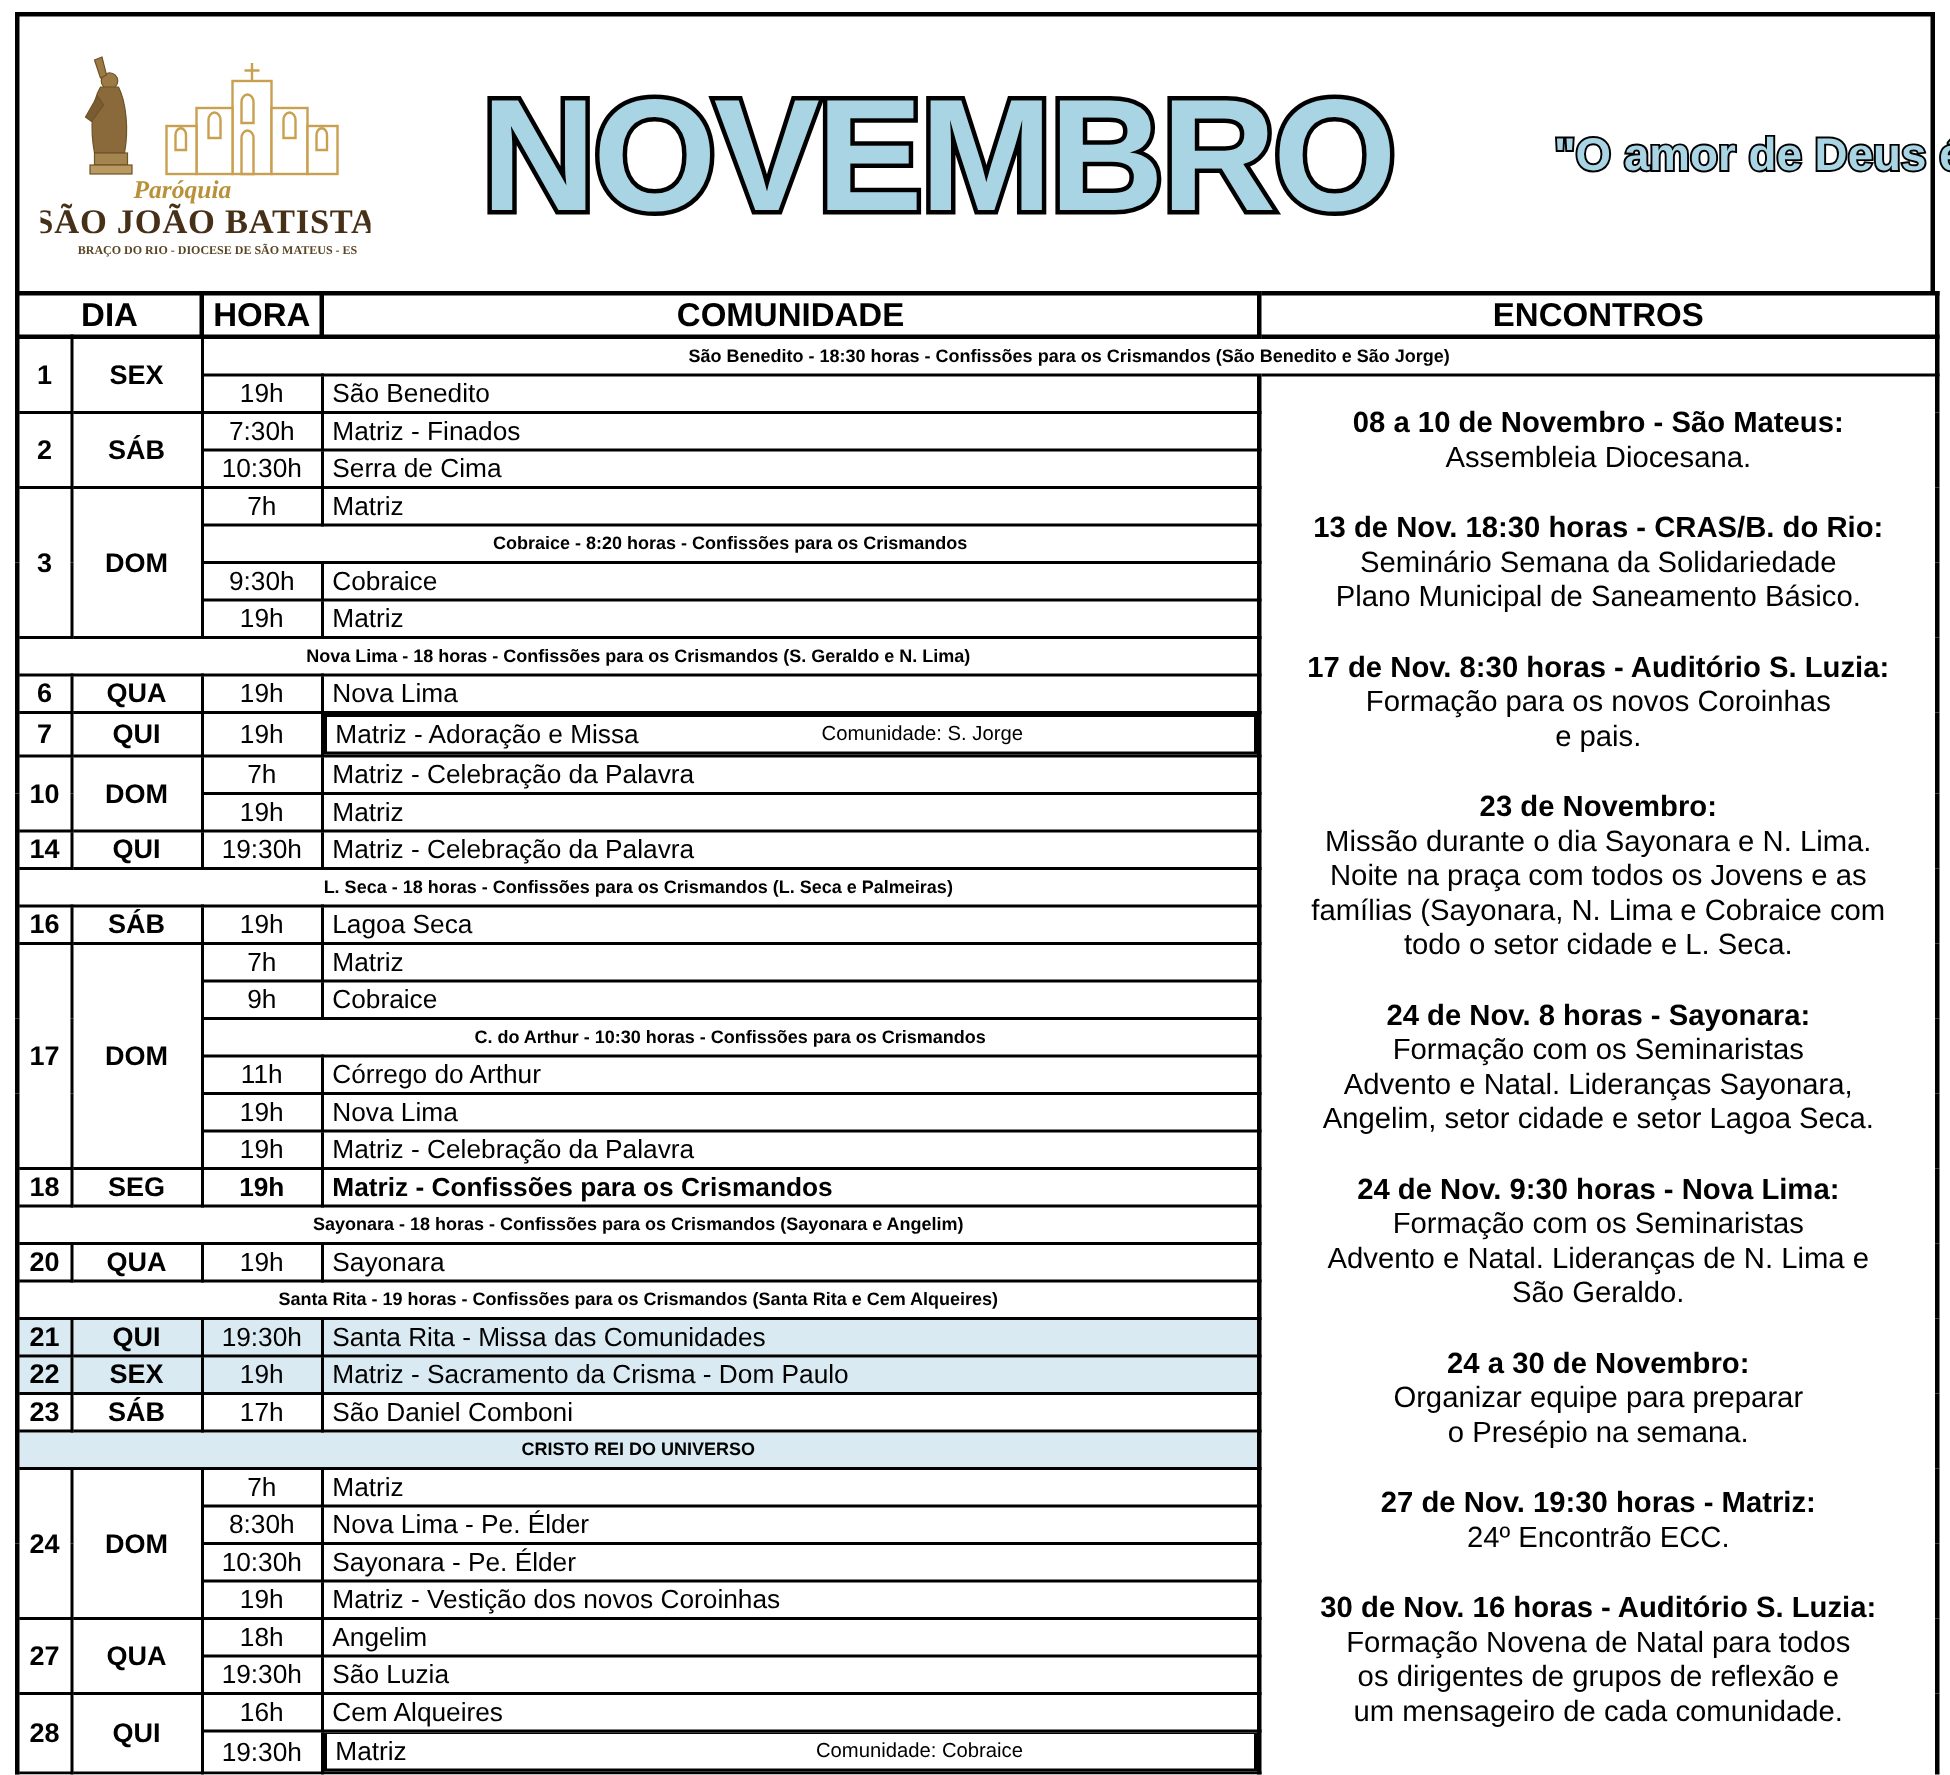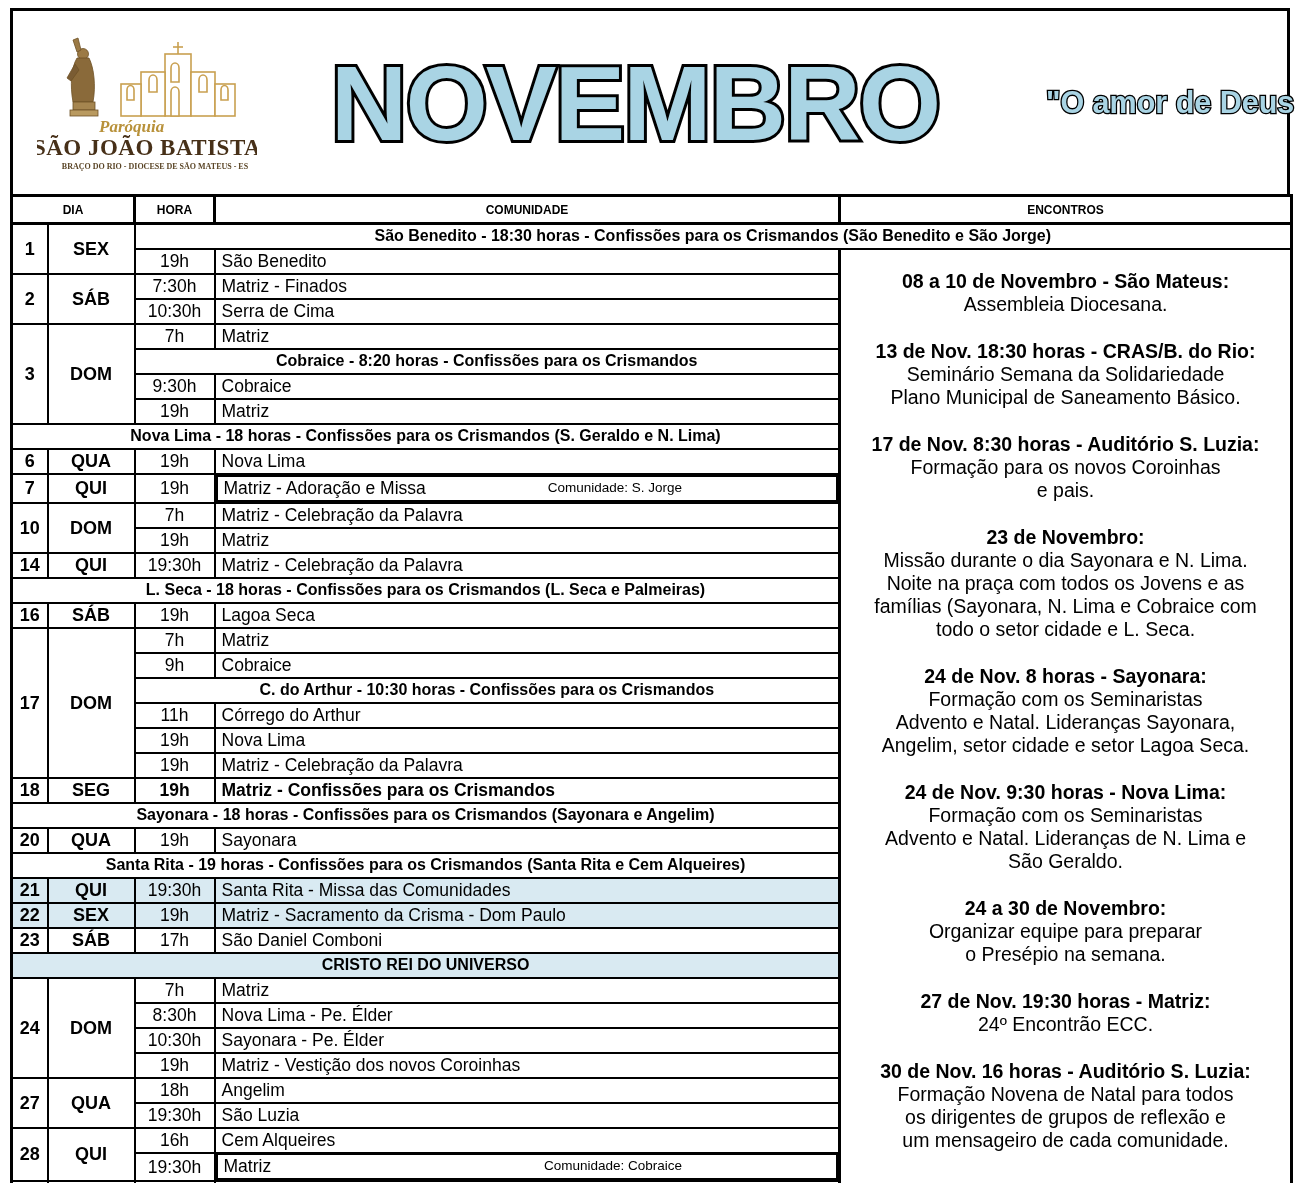--- a/index.html
+++ b/index.html
@@ -1,36 +1,36 @@
 <!DOCTYPE html>
 <html><head>
 <meta charset="utf-8">
 <style>
   html,body{margin:0;padding:0;background:#fff;}
   body{width:1300px;height:1183px;position:relative;font-family:"Liberation Sans",sans-serif;color:#000;overflow:hidden;}
   .page{position:absolute;left:10px;top:8px;width:1280px;height:1164px;box-sizing:border-box;}
 
   
   .header{box-sizing:border-box;height:186px;border:3px solid #000;border-bottom:none;display:flex;align-items:center;background:#fff;}
-  .logo-block{width:238px;flex:0 0 auto;padding-left:14px;margin-left:10px;}
+  .logo-block{width:238px;flex:0 0 auto;padding-left:14px;}
   .title-block{flex:1;display:flex;flex-direction:row;align-items:center;justify-content:center;}
   .artwork-block{flex:0 0 auto;width:178px;margin-right:14px;}
 
   
   table.sched{border-collapse:collapse;table-layout:fixed;width:1280px;box-sizing:border-box;border:3px solid #000;background:#fff;}
   .sched col.c1{width:36px}.sched col.c2{width:87px}.sched col.c3{width:80px}
   .sched col.c4{width:625px}.sched col.c5{width:452px}
-  .sched th{border:3px solid #000;height:25px;font-size:12px;font-weight:bold;padding:0;text-align:center;}
+  .sched th{border:3px solid #000;height:25px;font-size:22px;font-weight:bold;padding:0;text-align:center;}
   .sched td{border:2px solid #000;height:23px;padding:0 4px;font-size:17.5px;line-height:1.05;overflow:hidden;white-space:nowrap;}
   .sched tr.cont td{border-top-width:1px;}
   .sched td.c-num{text-align:center;font-weight:bold;font-size:18px;}
   .sched td.c-day{text-align:center;font-weight:bold;font-size:18px;}
   .sched td.c-hora{text-align:center;}
   .sched td.c-com{text-align:left;padding-left:6px;}
-  .sched td.banner{text-align:center;font-weight:bold;font-size:16px;}
+  .sched td.banner{text-align:center;font-weight:bold;font-size:12px;}
   .sched tr.hl td{background:#d9eaf2;}
   .sched td.bold{font-weight:bold;}
   .note{font-size:13.5px;margin-left:auto;margin-right:150px;}
   td.c-com.with-note{display:flex;align-items:center;}
 
   
   .sched td.c-enc{vertical-align:top;border-left:3px solid #000;padding:20px 8px 0 8px;white-space:normal;}
   .enc-item{margin:0 0 24px 0;text-align:center;font-size:19.5px;line-height:23px;}
   .enc-title{font-weight:bold;display:block;}
   .enc-line{display:block;font-weight:normal;}

